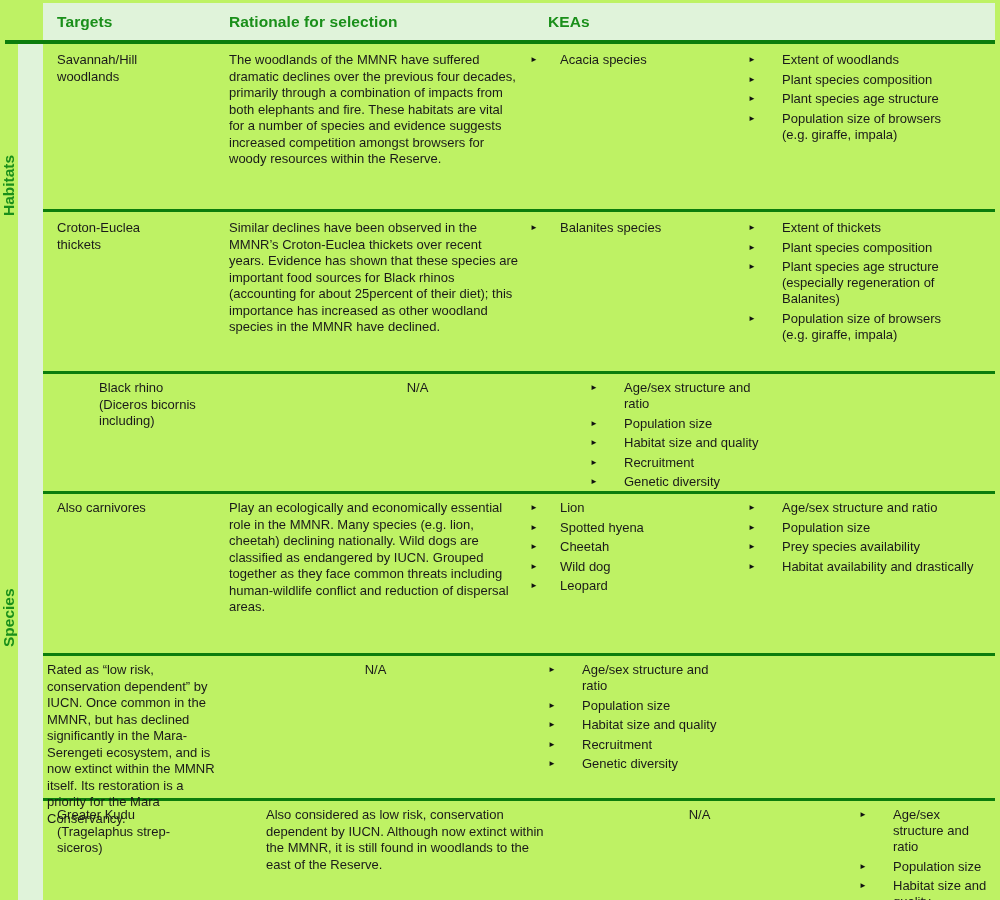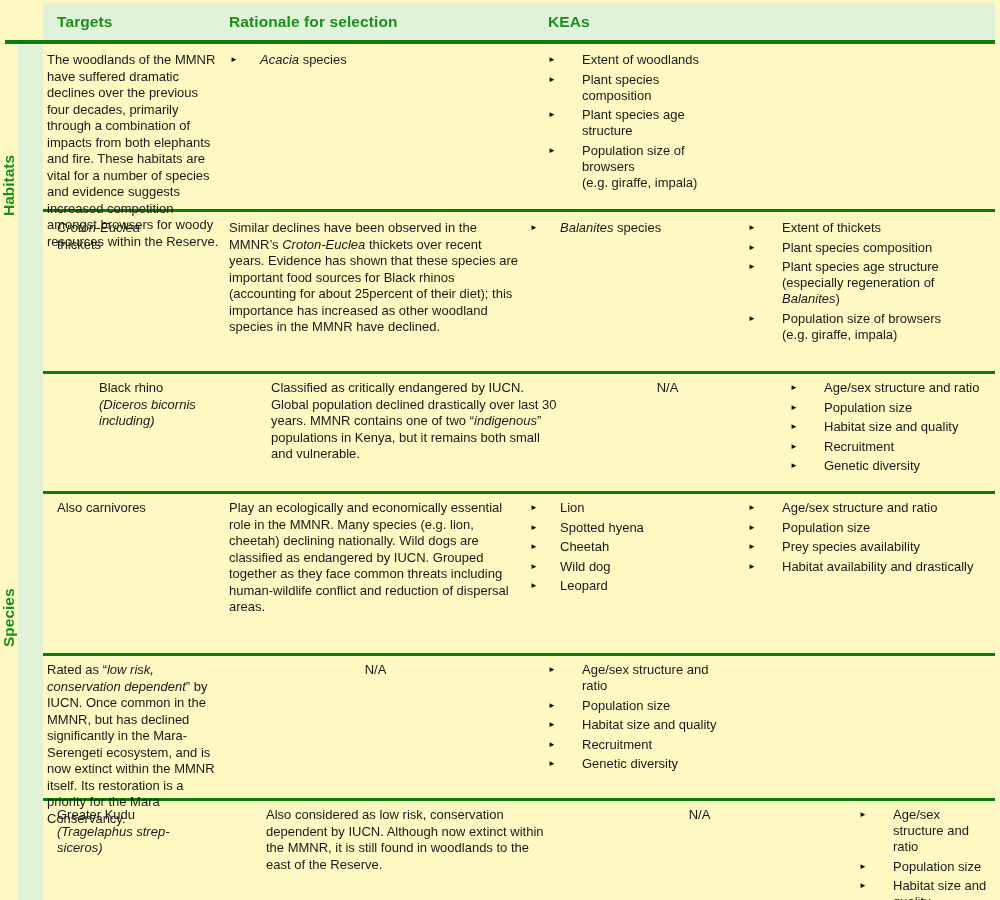--- a/index.html
+++ b/index.html
@@ -1,20 +1,20 @@
 <!DOCTYPE html>
 <html><head>
 <meta charset="utf-8">
 <style>
   html, body { margin: 0; padding: 0; background: #ffffff; }
   .page {
     position: relative;
     width: 1000px;
     height: 900px;
-    background: #fef9c3;
+    background: #bef264;
     font-family: "Liberation Sans", "DejaVu Sans", sans-serif;
     color: #1a1a1a;
     overflow: hidden;
   }
   
   .header-row {
     position: absolute;
     left: 43px; top: 3px;
     width: 952px; height: 38px;
     background: #e0f3da;
@@ -78,21 +78,21 @@
   .trow.r4 { height: 162px; }
   .trow.r5 { height: 145px; }
   .trow.r6 { height: 101px; gap: 37px; }
 
   .cell { font-size: 13px; line-height: 16.5px; box-sizing: border-box; }
   .cell.target    { padding-left: 14px; padding-right: 14px; }
   .cell.rationale { padding-left: 4px;  padding-right: 6px; }
   .cell.subsid    { padding-left: 5px;  padding-right: 4px; }
   .cell.keas      { padding-left: 23px; padding-right: 2px; }
 
-  .it { font-style: italic; }
+  .it { }
 
   
   .li {
     display: flex;
     align-items: flex-start;
     margin-bottom: 3.5px;
     line-height: 16px;
   }
   .cell.subsid .marker { flex: 0 0 30px; }
   .cell.keas   .marker { flex: 0 0 34px; }
@@ -122,20 +122,21 @@
   <div class="hline line-r4"></div>
   <div class="hline line-r5"></div>
 
   <div class="strip"></div>
   <div class="side-label habitats">Habitats</div>
   <div class="side-label species">Species</div>
 
   <div class="rows">
 
     <div class="trow r1">
+      <div class="cell target"><span>Savannah/Hill</span><br><span>woodlands</span></div>
       <div class="cell rationale"><span>The woodlands of the MMNR have suffered dramatic declines over the previous four decades, primarily through a combination of impacts from both elephants and fire. These habitats are vital for a number of species and evidence suggests increased competition amongst browsers for woody resources within the Reserve.</span></div>
       <div class="cell subsid">
           <div class="li">
             <span class="marker">►</span>
             <span class="li-text"><span class="it">Acacia</span><span> species</span></span>
           </div>
         </div>
       <div class="cell keas">
           <div class="li">
             <span class="marker">►</span>
@@ -180,21 +181,20 @@
           </div>
           <div class="li">
             <span class="marker">►</span>
             <span class="li-text"><span>Population size of browsers</span><br><span>(e.g. giraffe, impala)</span></span>
           </div>
         </div>
     </div>
 
     <div class="trow r3">
       <div class="cell target"><span>Black rhino</span><br><span class="it">(Diceros bicornis</span><br><span class="it">including)</span></div>
-      <div class="cell rationale"><span>Classified as critically endangered by IUCN. Global population declined drastically over last 30 years. MMNR contains one of two “</span><span class="it">indigenous</span><span>” populations in Kenya, but it remains both small and vulnerable.</span></div>
       <div class="cell subsid na">N/A</div>
       <div class="cell keas">
           <div class="li">
             <span class="marker">►</span>
             <span class="li-text"><span>Age/sex structure and ratio</span></span>
           </div>
           <div class="li">
             <span class="marker">►</span>
             <span class="li-text"><span>Population size</span></span>
           </div>

